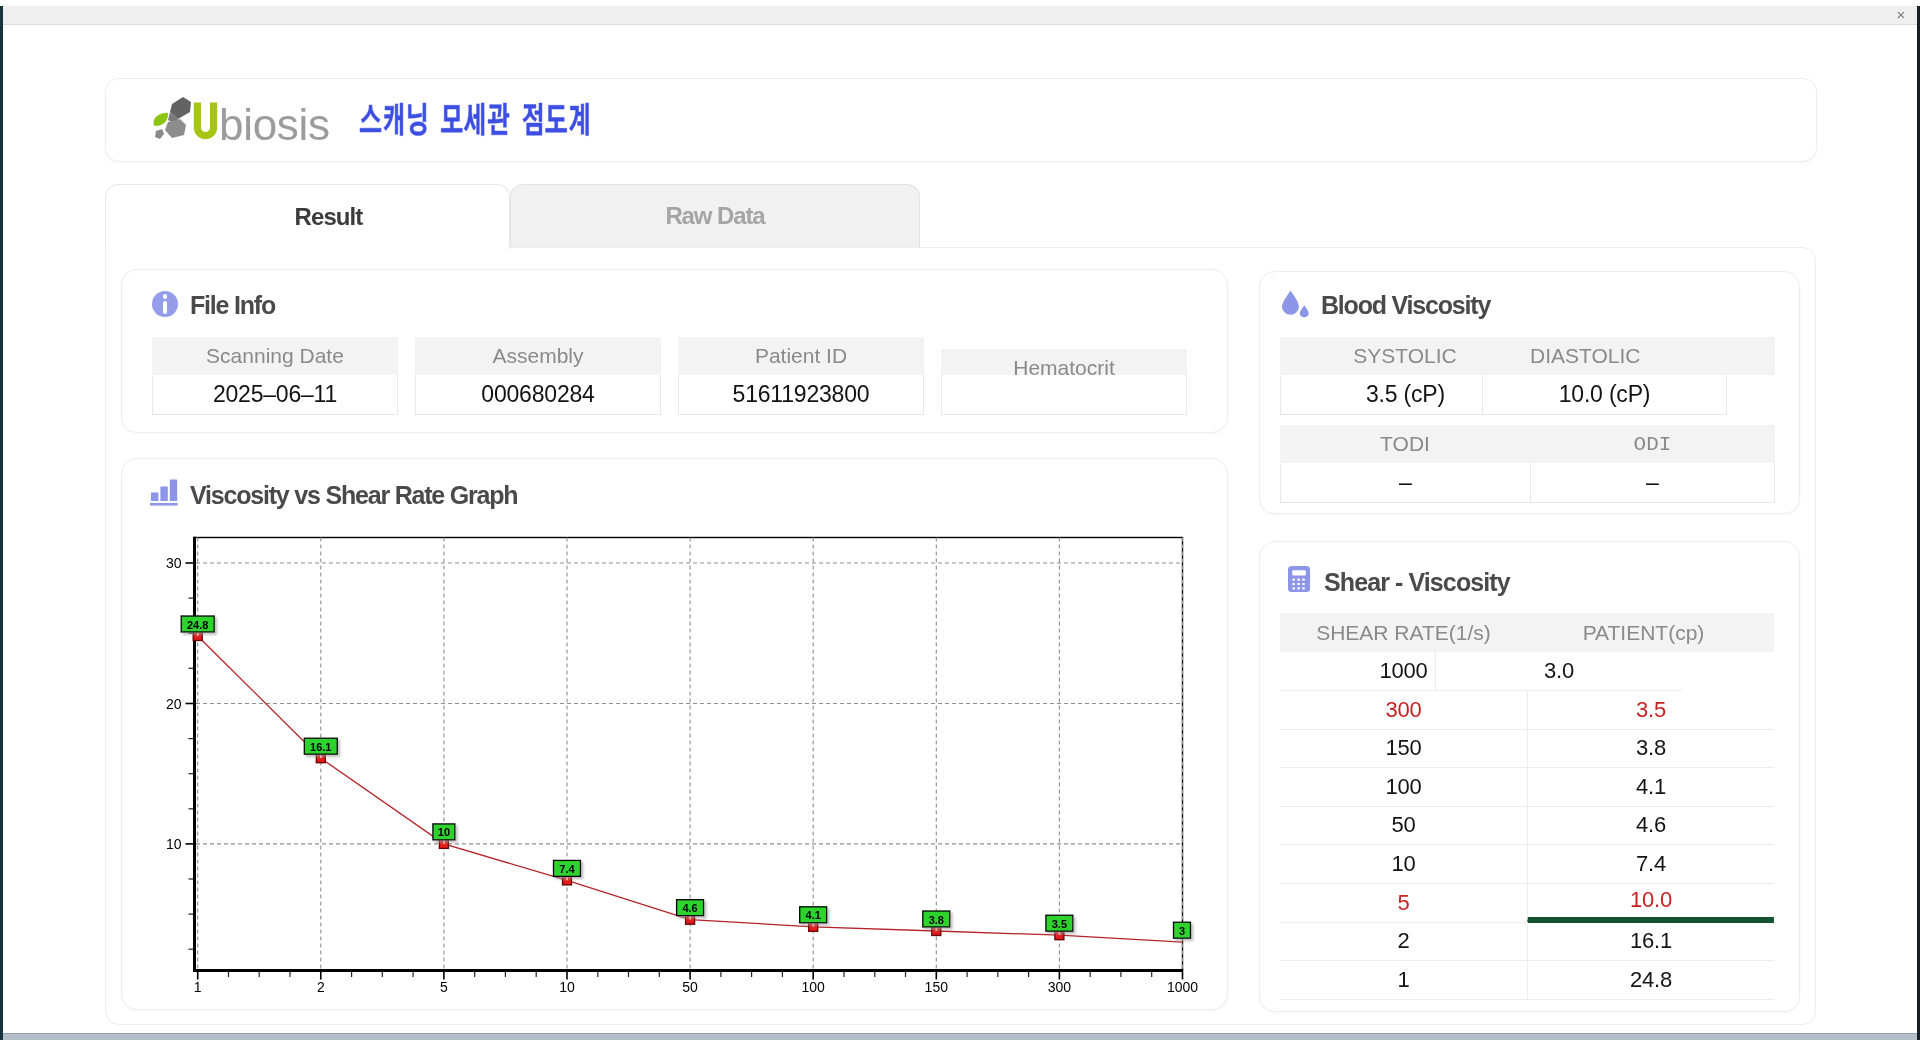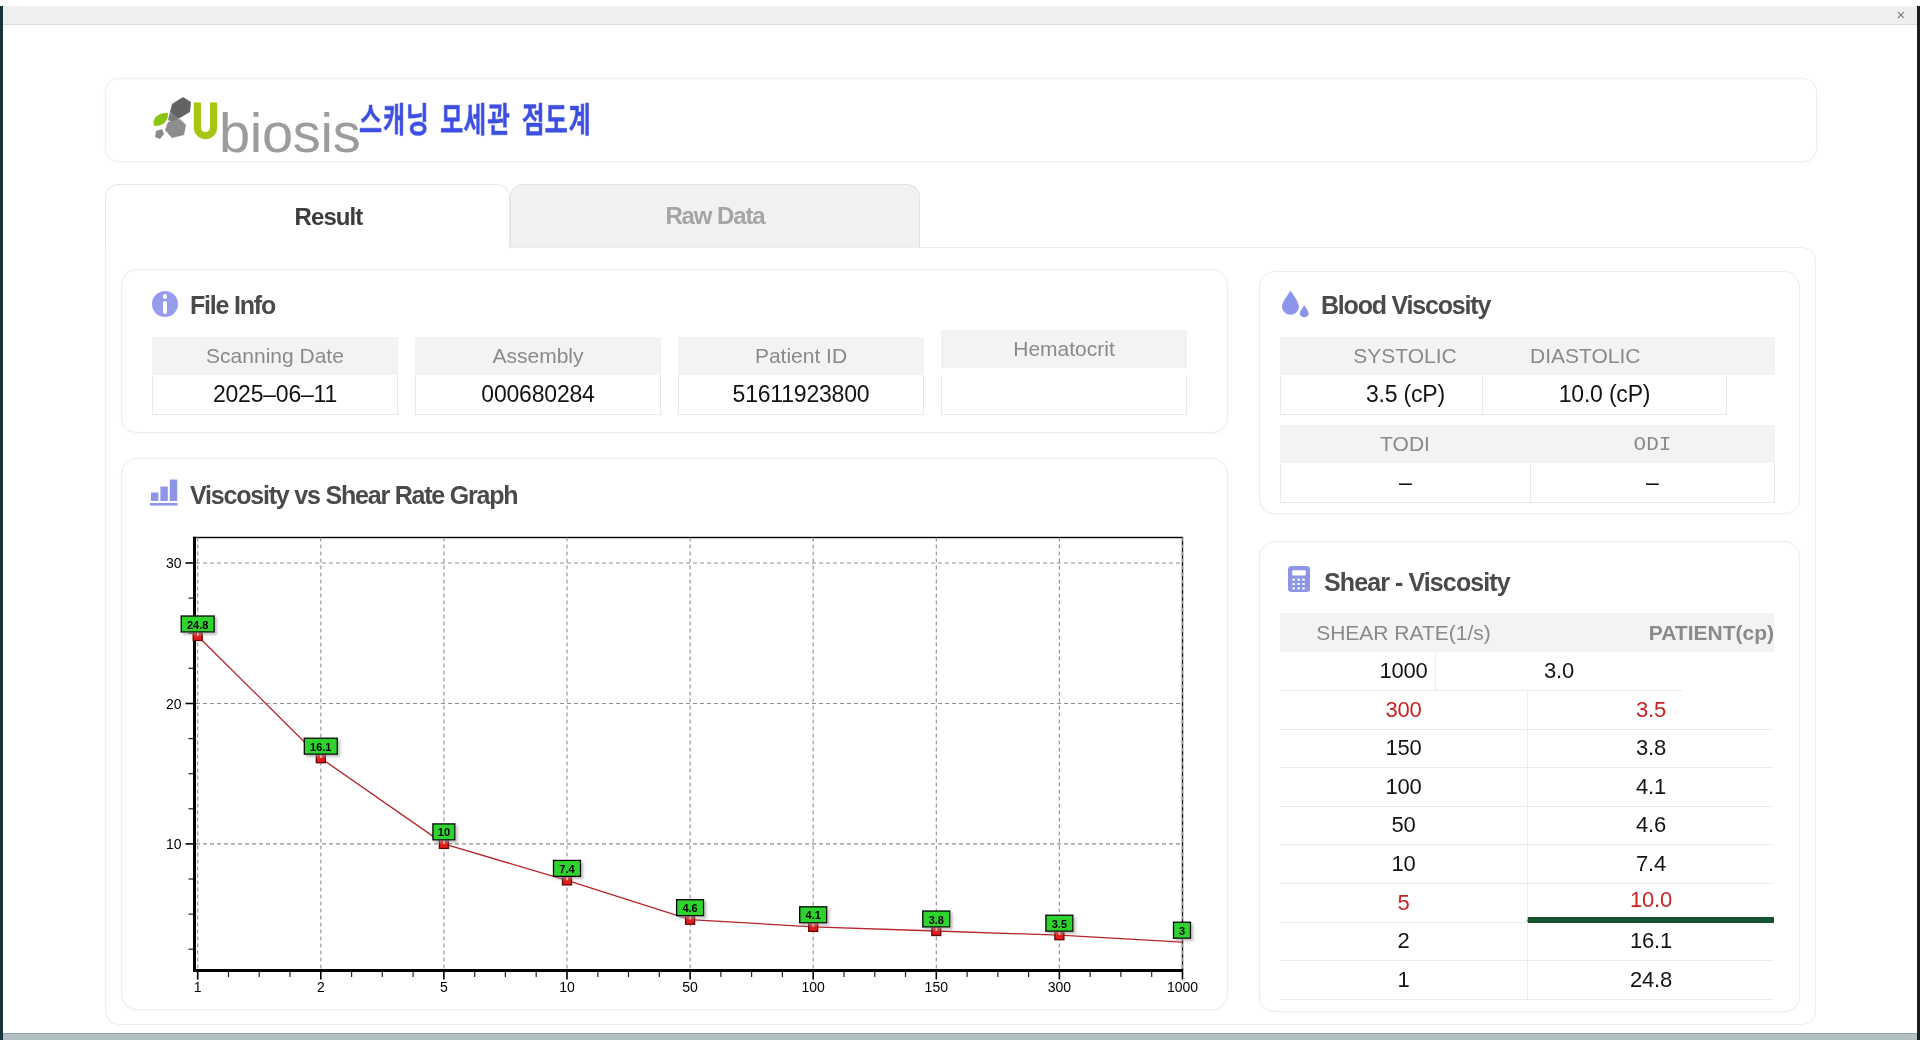--- a/index.html
+++ b/index.html
@@ -21,21 +21,21 @@
 
 <div class="abs" style="left:0;top:0;width:1920px;height:6px;background:#ffffff;"></div>
 <div class="abs" style="left:0;top:6px;width:1920px;height:19px;background:#efefef;border-bottom:1px solid #dcdcdc;"></div>
 <div class="abs" style="left:1890px;top:5px;width:22px;height:20px;color:#777;font-size:15px;text-align:center;line-height:20px;">×</div>
 <div class="abs" style="left:0;top:6px;width:3px;height:1034px;background:#17333b;"></div>
 <div class="abs" style="left:1917px;top:6px;width:3px;height:1034px;background:#141f26;"></div>
 <div class="abs" style="left:3px;top:1033px;width:1914px;height:7px;background:#b3bfc7;border-top:1px solid #93a0a8;"></div>
 
 <div class="card" style="left:105px;top:78px;width:1712px;height:84px;border-radius:14px;"></div>
 
-<div class="abs" style="left:219px;top:100px;font-size:56px;color:#9c9c9c;letter-spacing:-0.3px;">biosis</div>
+<div class="abs" style="left:219px;top:100px;font-size:44px;color:#9c9c9c;letter-spacing:-0.3px;">biosis</div>
 
 <div class="abs" style="left:510px;top:184px;width:410px;height:63px;background:#f1f1f1;border:1px solid #e3e3e3;border-bottom:none;border-radius:13px 13px 0 0;
   display:flex;align-items:center;justify-content:center;font-weight:bold;font-size:24px;letter-spacing:-1.1px;color:#a5a5a5;">Raw Data</div>
 
 <div class="abs" style="left:105px;top:247px;width:1711px;height:778px;background:#fff;border:1px solid #ececec;border-radius:0 14px 14px 14px;"></div>
 
 <div class="abs" style="left:105px;top:184px;width:405px;height:65px;background:#fff;border:1px solid #e8e8e8;border-bottom:none;border-radius:13px 13px 0 0;
   display:flex;align-items:center;justify-content:center;font-weight:bold;font-size:24px;letter-spacing:-0.9px;color:#3c3c3c;padding-left:42px;">Result</div>
 <div class="abs" style="left:106px;top:246px;width:403px;height:3px;background:#fff;"></div>
 
@@ -44,21 +44,21 @@
 <div class="abs" style="left:163px;top:294px;width:4px;height:5px;background:#fff;border-radius:2px;"></div>
 <div class="abs" style="left:163px;top:301px;width:4px;height:13px;background:#fff;border-radius:2px;"></div>
 <div class="ctitle" style="left:190px;top:291px;">File Info</div>
 
 <div class="hdrbox" style="left:152px;top:337px;width:246px;height:38px;">Scanning Date</div>
 <div class="valbox num" style="left:152px;top:375px;width:246px;height:40px;">2025–06–11</div>
 <div class="hdrbox" style="left:415px;top:337px;width:246px;height:38px;">Assembly</div>
 <div class="valbox num" style="left:415px;top:375px;width:246px;height:40px;">000680284</div>
 <div class="hdrbox" style="left:678px;top:337px;width:246px;height:38px;">Patient ID</div>
 <div class="valbox num" style="left:678px;top:375px;width:246px;height:40px;">51611923800</div>
-<div class="hdrbox" style="left:941px;top:330px;width:246px;height:38px;">Hematocrit</div>
+<div class="hdrbox" style="left:941px;top:349px;width:246px;height:38px;">Hematocrit</div>
 <div class="valbox" style="left:941px;top:375px;width:246px;height:40px;"></div>
 
 <div class="card" style="left:121px;top:458px;width:1107px;height:552px;"></div>
 <div class="ctitle" style="left:190px;top:481px;">Viscosity vs Shear Rate Graph</div>
 
 <div class="card" style="left:1259px;top:271px;width:541px;height:243px;"></div>
 <div class="ctitle" style="left:1321px;top:291px;">Blood Viscosity</div>
 <div class="hdrbox" style="left:1280px;top:337px;width:495px;height:38px;">
     <span style="position:absolute;left:0;width:250px;text-align:center;">SYSTOLIC</span>
     <span style="position:absolute;right:0;width:245px;text-align:left;">DIASTOLIC</span>
@@ -69,21 +69,21 @@
     <span style="position:absolute;left:0;width:250px;text-align:center;">TODI</span>
     <span style="position:absolute;right:0;width:245px;text-align:center;font-family:Liberation Mono, monospace;">ODI</span>
   </div>
 <div class="valbox" style="left:1280px;top:463px;width:250px;height:40px;border-right:none;">–</div>
 <div class="valbox" style="left:1530px;top:463px;width:245px;height:40px;">–</div>
 
 <div class="card" style="left:1259px;top:541px;width:541px;height:471px;"></div>
 <div class="ctitle" style="left:1324px;top:568px;letter-spacing:-0.9px;">Shear - Viscosity</div>
 <div class="hdrbox" style="left:1280px;top:613px;width:494px;height:39px;">
     <span style="position:absolute;left:0;width:247px;text-align:center;">SHEAR RATE(1/s)</span>
-    <span style="position:absolute;right:0;width:247px;text-align:right;font-weight:bold;">PATIENT(cp)</span>
+    <span style="position:absolute;right:7px;width:247px;text-align:center;">PATIENT(cp)</span>
   </div>
 <div class="abs num" style="left:1280px;top:652px;width:247px;height:38.6px;border-bottom:1px solid #ececec;display:flex;align-items:center;justify-content:center;font-size:22px;color:#141414;">1000</div>
 <div class="abs num" style="left:1435px;top:652px;width:247px;height:38.6px;border-bottom:1px solid #ececec;border-left:1px solid #ececec;display:flex;align-items:center;justify-content:center;font-size:22px;color:#141414;">3.0</div>
 <div class="abs num red" style="left:1280px;top:691px;width:247px;height:38.6px;border-bottom:1px solid #ececec;display:flex;align-items:center;justify-content:center;font-size:22px;color:#c52222;">300</div>
 <div class="abs num red" style="left:1527px;top:691px;width:247px;height:38.6px;border-bottom:1px solid #ececec;border-left:1px solid #ececec;display:flex;align-items:center;justify-content:center;font-size:22px;color:#c52222;">3.5</div>
 <div class="abs num" style="left:1280px;top:729px;width:247px;height:38.6px;border-bottom:1px solid #ececec;display:flex;align-items:center;justify-content:center;font-size:22px;color:#141414;">150</div>
 <div class="abs num" style="left:1527px;top:729px;width:247px;height:38.6px;border-bottom:1px solid #ececec;border-left:1px solid #ececec;display:flex;align-items:center;justify-content:center;font-size:22px;color:#141414;">3.8</div>
 <div class="abs num" style="left:1280px;top:768px;width:247px;height:38.6px;border-bottom:1px solid #ececec;display:flex;align-items:center;justify-content:center;font-size:22px;color:#141414;">100</div>
 <div class="abs num" style="left:1527px;top:768px;width:247px;height:38.6px;border-bottom:1px solid #ececec;border-left:1px solid #ececec;display:flex;align-items:center;justify-content:center;font-size:22px;color:#141414;">4.1</div>
 <div class="abs num" style="left:1280px;top:806px;width:247px;height:38.6px;border-bottom:1px solid #ececec;display:flex;align-items:center;justify-content:center;font-size:22px;color:#141414;">50</div>

